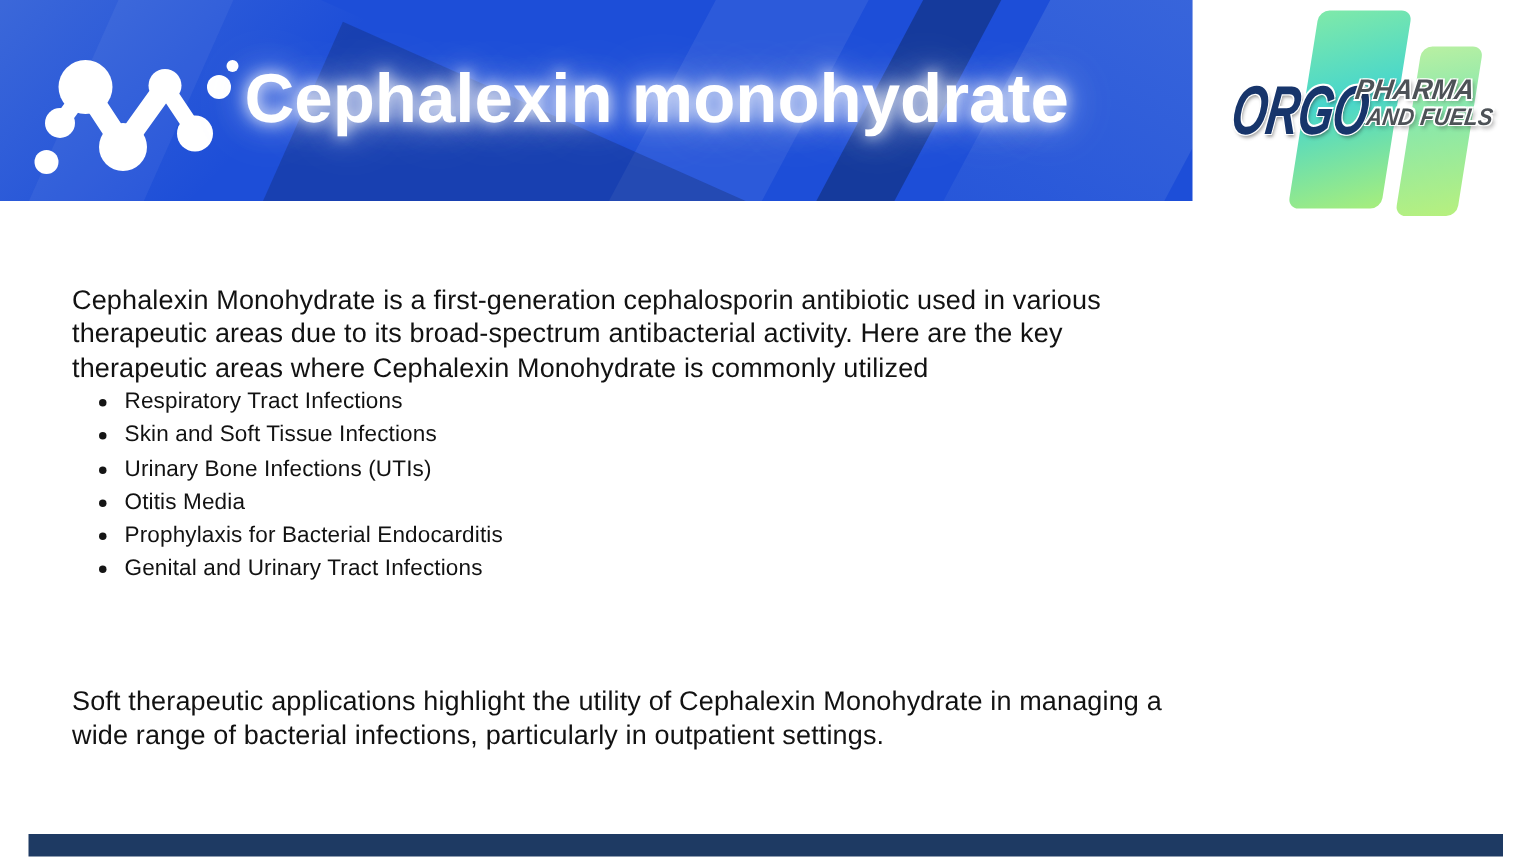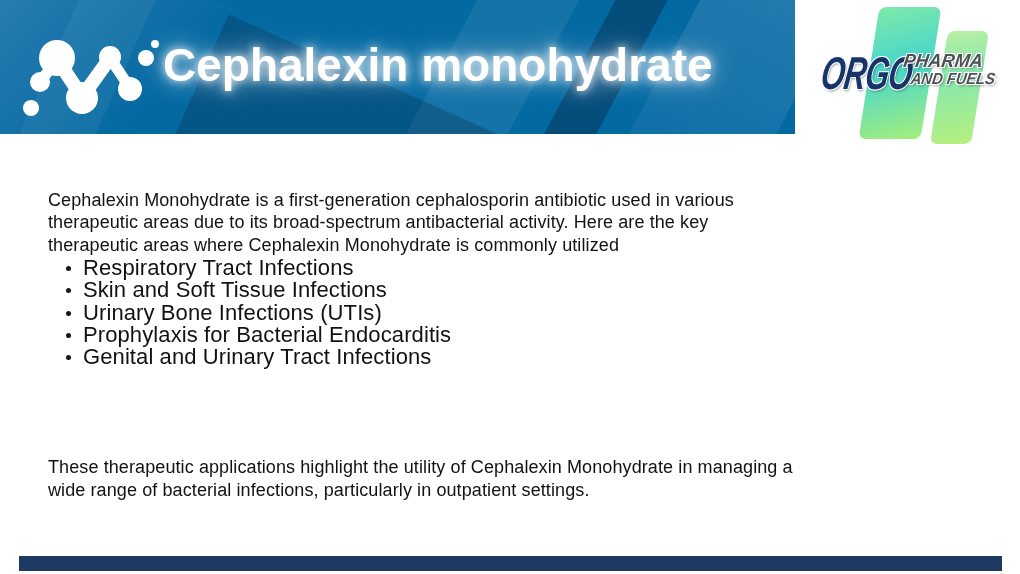--- a/index.html
+++ b/index.html
@@ -4,21 +4,21 @@
 <style>
   html,body{margin:0;padding:0;}
   body{
     width:1020px;height:574px;position:relative;overflow:hidden;
     background:#ffffff;font-family:"Liberation Sans",sans-serif;
   }
 
   
   .header{
     position:absolute;left:0;top:0;width:795px;height:134px;
-    background:#0369a1;overflow:hidden;
+    background:#1d4ed8;overflow:hidden;
   }
   .deco{position:absolute;pointer-events:none;}
   .d1{left:-50px;top:-40px;width:280px;height:320px;
       background:linear-gradient(110deg,rgba(150,180,220,.30),rgba(150,180,220,0) 60%);
       transform:rotate(24deg);}
   .d2{left:430px;top:-70px;width:90px;height:340px;background:rgba(255,255,255,.07);transform:rotate(28deg);}
   .d3{left:560px;top:-50px;width:46px;height:320px;background:rgba(10,22,45,.35);transform:rotate(28deg);}
   .d4{left:645px;top:-50px;width:130px;height:340px;
       background:linear-gradient(rgba(160,190,230,.22),rgba(160,190,230,0));transform:rotate(28deg);}
   .d5{left:170px;top:70px;width:320px;height:220px;background:rgba(8,20,40,.22);transform:rotate(24deg);}
@@ -48,21 +48,21 @@
   .brand-fuels{left:107px;top:71px;font-size:16px;color:#4d5257;
       transform:skewX(-8deg) scaleX(.92);transform-origin:left top;}
 
   
   .intro{
     position:absolute;left:48px;top:169px;width:940px;
     font-size:18px;line-height:22.4px;color:#121212;white-space:pre-line;letter-spacing:.1px;margin-top:20px;
   }
   .bullets{
     position:absolute;left:66px;top:257px;margin:0;padding:0;list-style:none;
-    font-size:22px;color:#121212;letter-spacing:.1px;
+    font-size:15px;color:#121212;letter-spacing:.1px;
   }
   .bullets li{line-height:22.3px;padding-left:17px;position:relative;}
   .bullets li::before{
     content:"";position:absolute;left:0;top:9px;width:5px;height:5px;border-radius:50%;background:#151515;
   }
   .closing{
     position:absolute;left:48px;top:456px;width:950px;
     font-size:18px;line-height:23px;color:#121212;white-space:pre-line;letter-spacing:.1px;
   }
 
@@ -109,20 +109,21 @@
 </div>
 
 <div class="intro">Cephalexin Monohydrate is a first-generation cephalosporin antibiotic used in various
 therapeutic areas due to its broad-spectrum antibacterial activity. Here are the key
 therapeutic areas where Cephalexin Monohydrate is commonly utilized</div>
 
 <ul class="bullets">
     <li>Respiratory Tract Infections</li>
     <li>Skin and Soft Tissue Infections</li>
     <li>Urinary Bone Infections (UTIs)</li>
+    <li>Otitis Media</li>
     <li>Prophylaxis for Bacterial Endocarditis</li>
     <li>Genital and Urinary Tract Infections</li>
   </ul>
 
-<div class="closing">These therapeutic applications highlight the utility of Cephalexin Monohydrate in managing a
+<div class="closing">Soft therapeutic applications highlight the utility of Cephalexin Monohydrate in managing a
 wide range of bacterial infections, particularly in outpatient settings.</div>
 
 <div class="footer-bar"></div>
 
 </body></html>

